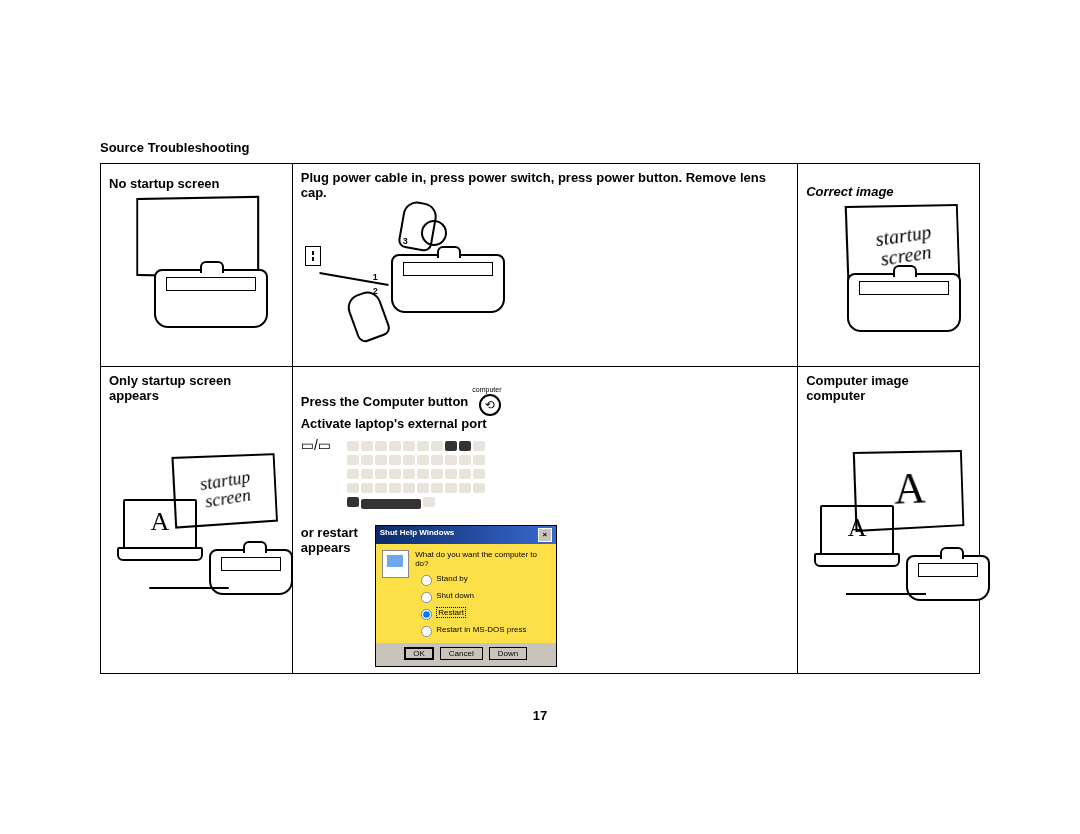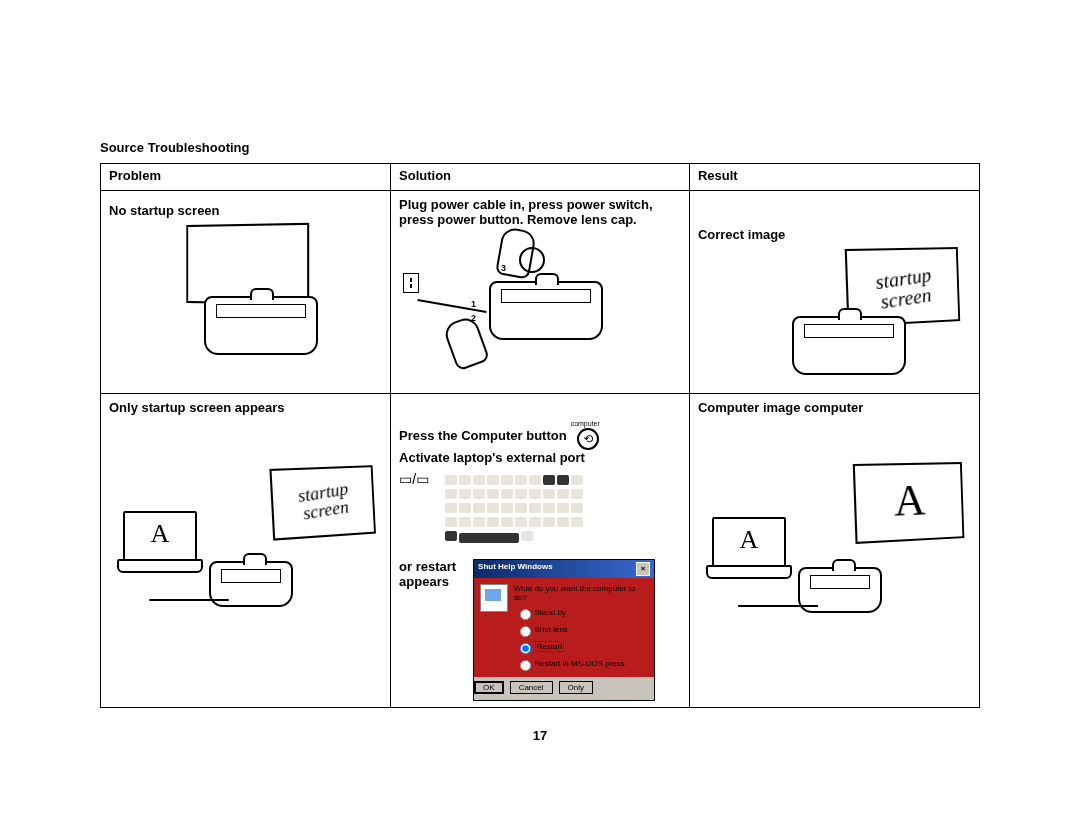--- a/index.html
+++ b/index.html
@@ -34,21 +34,21 @@
     padding-top: 4px;
     height: 18px;
   }
   .cell-text {
     font-weight: bold;
     margin-bottom: 6px;
   }
   .page-num {
     text-align: center;
     font-weight: bold;
-    margin-top: 20px;
+    margin-top: 34px;
   }
   
   .projector {
     width: 110px; height: 55px;
     border: 2px solid #000;
     border-radius: 8px 8px 14px 14px;
     position: relative;
     background: #fff;
     margin: 0 auto;
   }
@@ -156,39 +156,39 @@
     padding: 2px 4px;
     display:flex; justify-content:space-between;
   }
   .dialog .titlebar .xbtn {
     background:#c8c4bc; color:#000; width:12px; height:12px;
     text-align:center; line-height:11px; font-size:8px;
     border:1px solid #fff;
   }
   .dialog .body {
     padding: 6px 6px 4px 6px;
-    background: #b91c1c;
+    background: #fde047;
     display:flex;
     gap:6px;
   }
   .dialog .icon {
     width: 26px; height: 26px;
     background:#fff;
     border:1px solid #888;
     position:relative;
   }
   .dialog .icon::after{
     content:""; position:absolute; left:4px; top:4px; width:16px; height:12px;
     background:#6fa8e8;
   }
   .dialog .opts label { display:block; margin:1px 0; }
   .dialog .opts input { margin-right:3px; transform: scale(0.85); vertical-align: middle;}
   .dialog .opts .sel { border:1px dotted #000; padding:0 1px; }
   .dialog .btns {
-    display:flex; gap:6px; 
+    display:flex; gap:6px; justify-content:center;
     padding: 4px 0 6px 0;
   }
   .dialog .btns .b {
     border:1px solid #000; background:#c8c4bc;
     padding: 1px 8px;
   }
   .dialog .btns .b.def {
     border:2px solid #000;
     padding: 0 7px;
   }
@@ -226,25 +226,20 @@
   }
   .outlet .p{width:2px;height:4px;background:#000;}
 </style>
 </head>
 <body>
 
 <div class="section-title">Source Troubleshooting</div>
 
 <table class="trouble">
   <tbody>
-      <tr>
-    <th style="width:33%">Problem</th>
-    <th style="width:34%">Solution</th>
-    <th style="width:33%">Result</th>
-  </tr>
 
   <tr>
     <td style="height:190px;">
       <div class="cell-text" style="margin-top:6px;">No startup screen</div>
       <div class="row-illus" style="margin-top:6px;">
         <div style="position:relative;">
           <div class="screen-rect" style="width:120px;height:76px;"></div>
         </div>
       </div>
       <div style="margin-top:-8px; margin-left:30px;">
@@ -268,21 +263,21 @@
         <div class="hand" style="left:100px; top:-4px; transform:rotate(10deg) scaleX(-1);"></div>
         <div style="position:absolute; left:120px; top:14px; width:22px;height:22px; border:2px solid #000; border-radius:50%;"></div>
         <span class="step-num" style="position:absolute;left:72px;top:66px;">1</span>
         <span class="step-num" style="position:absolute;left:72px;top:80px;">2</span>
         <span class="step-num" style="position:absolute;left:102px;top:30px;">3</span>
         <div class="cable" style="left:18px; top:72px; width:70px; transform:rotate(10deg);"></div>
       </div>
     </td>
 
     <td>
-      <div class="cell-text" style="margin-top:30px;">Correct image</div>
+      <div class="cell-text" style="margin-top:14px;font-style:italic;">Correct image</div>
       <div class="row-illus" style="justify-content:flex-end; margin-right:10px;">
         <div class="screen-rect" style="width:110px;height:72px; transform: perspective(300px) rotateY(8deg) rotate(-2deg);">
           <div class="screen-text">startup screen</div>
         </div>
       </div>
       <div style="margin-top:-8px; margin-left:30px;">
         <div class="projector">
               <div class="panel"></div>
             </div>
       </div>
@@ -301,21 +296,21 @@
           <div class="la">A</div>
         </div>
         <div class="projector" style="position:absolute; left:100px; top:140px; width:80px;height:42px;">
               <div class="panel"></div>
             </div>
         <div class="cable" style="left:40px; top:178px; width:80px; border-bottom:2px solid #000; border-radius:10px;"></div>
       </div>
     </td>
 
     <td>
-      <div style="display:flex; align-items:center; gap:4px; margin-top:20px;">
+      <div style="display:flex; align-items:center; gap:4px; margin-top:13px;">
         <span class="cell-text" style="margin:0;">Press the Computer button</span>
         <div style="display:flex;flex-direction:column;align-items:center;">
           <div class="comp-btn-label">computer</div>
           <div class="comp-btn">
             <span style="font-size:12px;">⟲</span>
           </div>
         </div>
       </div>
       <div class="cell-text">Activate laptop's external port</div>
 
@@ -384,29 +379,29 @@
         <div class="dialog">
           <div class="titlebar">
             <span>Shut Help Windows</span>
             <span class="xbtn">×</span>
           </div>
           <div class="body">
             <div class="icon"></div>
             <div class="opts">
               <div style="margin-bottom:3px;">What do you want the computer to do?</div>
               <label><input type="radio" style=""><span>Stand by</span></label>
-              <label><input type="radio" style=""><span>Shut lens</span></label>
+              <label><input type="radio" style=""><span>Shut down</span></label>
               <label><input type="radio" checked="" style=""><span class="sel">Restart</span></label>
               <label><input type="radio" style=""><span>Restart in MS-DOS press</span></label>
             </div>
           </div>
           <div class="btns">
             <div class="b def">OK</div>
             <div class="b">Cancel</div>
-            <div class="b">Only</div>
+            <div class="b">Down</div>
           </div>
         </div>
       </div>
     </td>
 
     <td>
       <div class="cell-text">Computer image computer</div>
 
       <div style="position:relative; height:200px;">
         <div class="screen-rect" style="position:absolute; right:6px; top:42px; width:106px;height:74px; transform: perspective(300px) rotateY(8deg) rotate(-2deg);">

